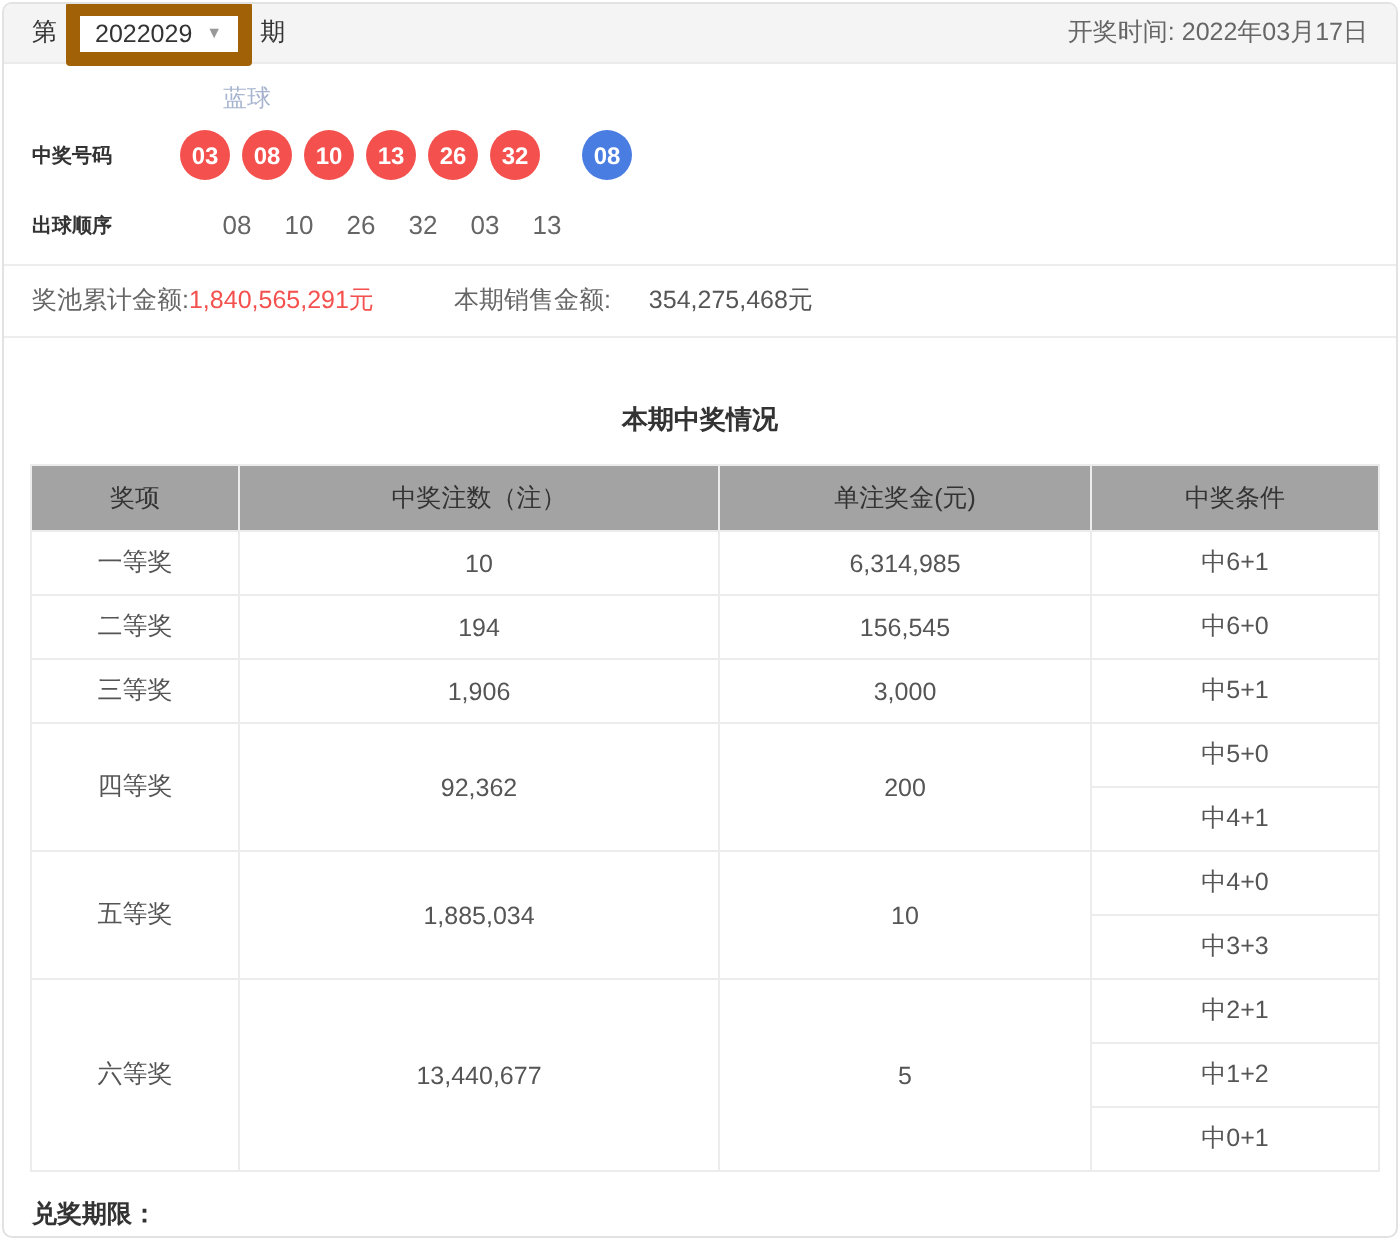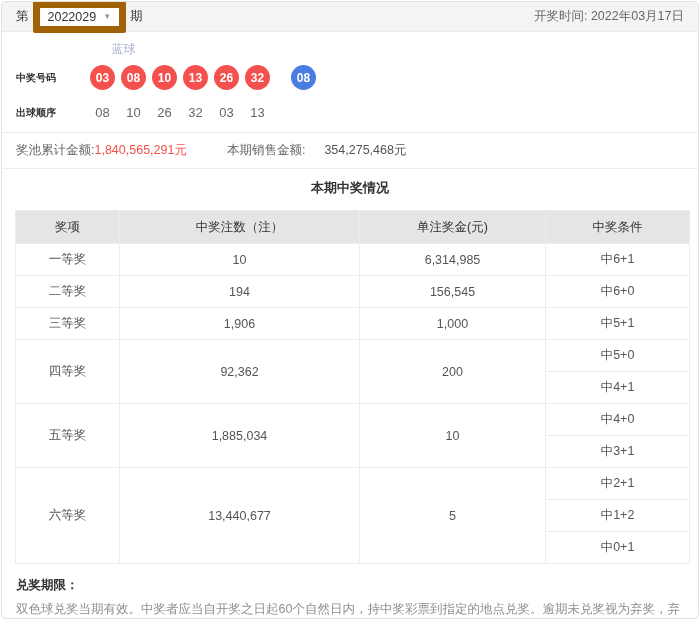--- a/index.html
+++ b/index.html
@@ -32,37 +32,37 @@
   .num-row{ display:flex; align-items:center; }
   .num-label{ width:74px; font-size:10px; color:#333; font-weight:bold; }
   .balls{ display:flex; gap:6px; }
   .ball{
     width:25px; height:25px; border-radius:50%;
     display:flex; align-items:center; justify-content:center;
     color:#fff; font-size:12px; font-weight:bold;
   }
   .ball.red{ background:var(--red); }
   .ball.blue{ background:var(--blue); margin-left:21px; }
-  .order-row{ margin-top:15px; }
+  .order-row{ margin-top:15px;gap:16px; }
   .order-nums{ display:flex; gap:6px; }
   .order-num{ width:25px; text-align:center; font-size:13px; color:#666; }
   
   .pool{
     border-top:1px solid #ededed; padding:9px 14px;
     display:flex; align-items:center; font-size:12.5px; color:#666;
   }
   .pool-value-red{ color:var(--red); }
   .pool-group2{ margin-left:40px; }
   .pool-value{ color:#555;margin-left:19px; }
   
-  .table-section{ border-top:1px solid #ededed; padding:0 13px 0; }
+  .table-section{ border-top:1px solid #ededed; padding:22px 13px 0; }
   .table-title{ text-align:center; font-size:13px; font-weight:bold; color:#333; padding:10px 0 13px; }
   table{ width:100%; border-collapse:collapse; table-layout:fixed; }
   th,td{ border:1px solid #ececec; text-align:center; font-size:12.5px; }
-  th{ background:#e5e5e5; height:33px; font-weight:normal; color:#333; }
+  th{ background:#a3a3a3; height:33px; font-weight:normal; color:#333; }
   td{ height:32px; color:#555; }
   
   .footer{ padding:13px 14px; font-size:12.5px; }
   .footer-title{ font-weight:bold; color:#333; margin-bottom:6px; }
   .footer-text{ color:#8f8f8f; line-height:1.5; }
 </style>
 </head>
 <body>
 
 <div class="card">
@@ -141,40 +141,40 @@
           </tr>
           <tr>
             <td rowspan="1">二等奖</td>
             <td rowspan="1">194</td>
             <td rowspan="1">156,545</td>
             <td>中6+0</td>
           </tr>
           <tr>
             <td rowspan="1">三等奖</td>
             <td rowspan="1">1,906</td>
-            <td rowspan="1">1,000</td>
+            <td rowspan="1">3,000</td>
             <td>中5+1</td>
           </tr>
           <tr>
             <td rowspan="2">四等奖</td>
             <td rowspan="2">92,362</td>
             <td rowspan="2">200</td>
             <td>中5+0</td>
           </tr>
           <tr>
             <td>中4+1</td>
           </tr>
           <tr>
             <td rowspan="2">五等奖</td>
             <td rowspan="2">1,885,034</td>
             <td rowspan="2">10</td>
             <td>中4+0</td>
           </tr>
           <tr>
-            <td>中3+1</td>
+            <td>中3+3</td>
           </tr>
           <tr>
             <td rowspan="3">六等奖</td>
             <td rowspan="3">13,440,677</td>
             <td rowspan="3">5</td>
             <td>中2+1</td>
           </tr>
           <tr>
             <td>中1+2</td>
           </tr>

